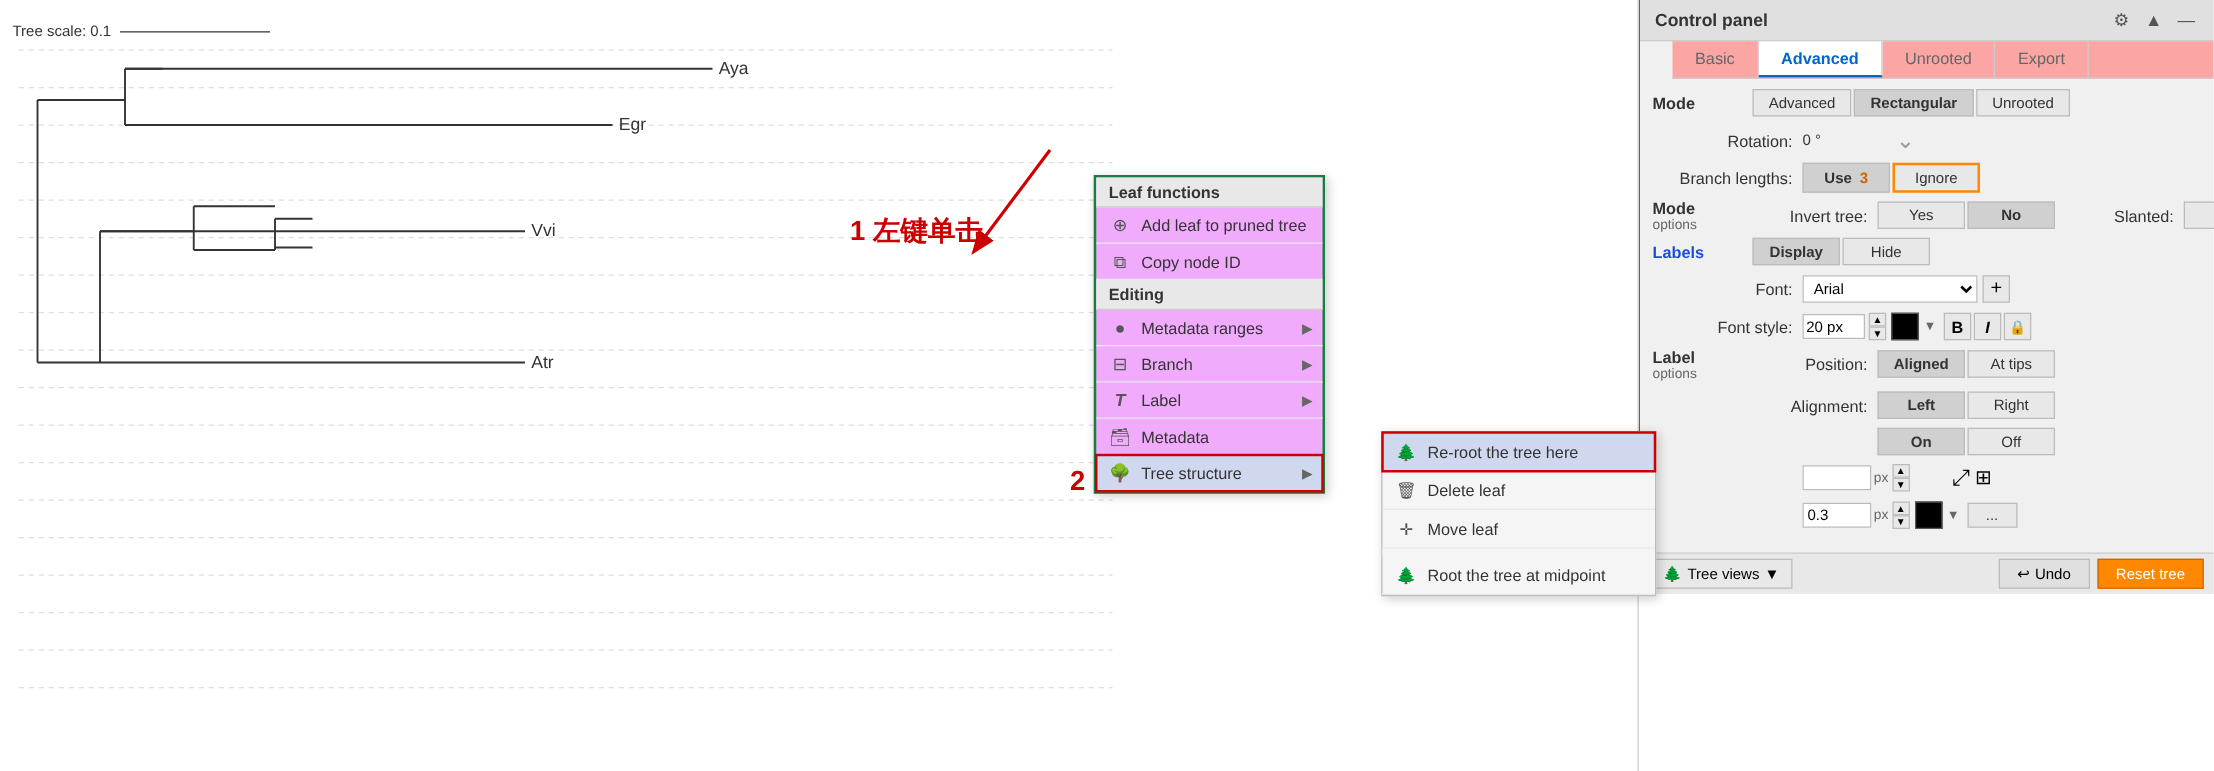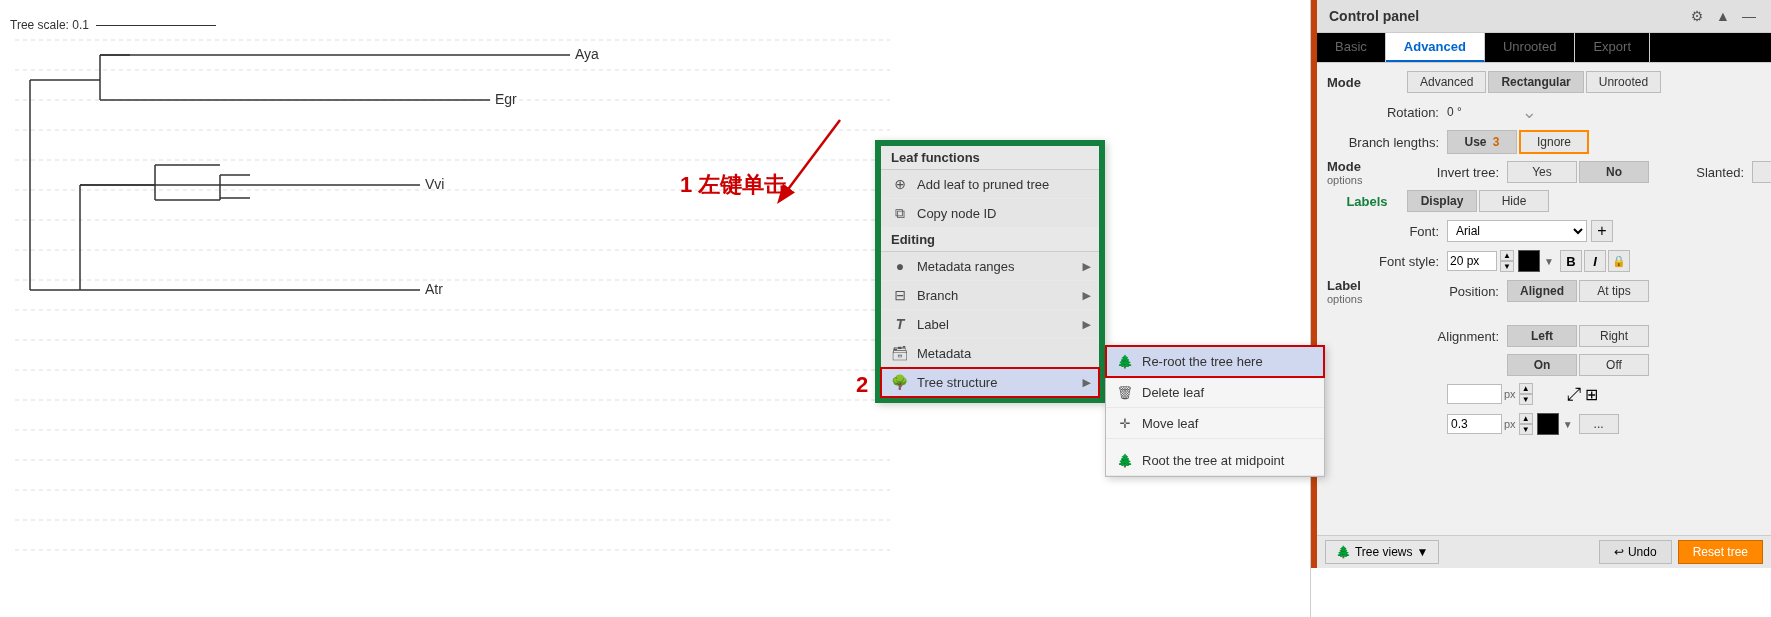--- a/index.html
+++ b/index.html
@@ -50,24 +50,24 @@
       color: #cc0000;
       font-size: 20px;
       font-weight: bold;
     }
 
     
     #context-menu {
       position: absolute;
       top: 140px;
       left: 875px;
-      background: #e5e5e5;
-      border: 6px solid #15803d;
+      background: #f0abfc;
+      border: 2px solid #15803d;
       box-shadow: 2px 2px 8px rgba(0,0,0,0.2);
-      width: 230px;
+      width: 185px;
       z-index: 100;
     }
 
     .ctx-section-header {
       background: #e8e8e8;
       padding: 4px 10px;
       font-weight: bold;
       font-size: 13px;
       color: #333;
       border-bottom: 1px solid #ccc;
@@ -149,24 +149,24 @@
 
     .submenu-separator {
       height: 6px;
       background: #f5f5f5;
     }
 
     
     #control-panel {
       width: 460px;
       background: #f0f0f0;
-      border-left: 6px solid #c2410c;
+      border-left: 1px solid #c2410c;
       display: flex;
       flex-direction: column;
-      height: 568px;
+      height: 475px;
     }
 
     .cp-header {
       background: #e0e0e0;
       padding: 6px 12px;
       display: flex;
       align-items: center;
       justify-content: space-between;
       border-bottom: 1px solid #ccc;
     }
@@ -189,22 +189,23 @@
       display: flex;
       align-items: center;
       justify-content: center;
       font-size: 14px;
       color: #555;
     }
 
     
     .cp-tabs {
       display: flex;
-      background: #000000;
+      background: #fca5a5;
       border-bottom: 1px solid #ccc;
+      margin-left: 26px;
     }
 
     .cp-tab {
       padding: 6px 18px;
       cursor: pointer;
       font-size: 13px;
       color: #0066cc;
       border-right: 1px solid #ccc;
     }
 
@@ -600,21 +601,21 @@
           <span class="cp-label" style="min-width:100px;">Slanted:</span>
           <div class="btn-group">
             <button class="btn">Yes</button>
             <button class="btn active">No</button>
           </div>
         </div>
       </div>
     </div>
 
     <div class="cp-row">
-      <div style="min-width:80px; font-size:13px; font-weight:bold; color:#15803d;text-align:center;">Labels</div>
+      <div style="min-width:80px; font-size:13px; font-weight:bold; color:#1d4ed8;">Labels</div>
       <div class="btn-group">
         <button class="btn active">Display</button>
         <button class="btn">Hide</button>
       </div>
     </div>
 
     <div class="cp-row">
       <span class="cp-label">Font:</span>
       <select class="cp-dropdown">
         <option>Arial</option>
@@ -638,21 +639,21 @@
       </div>
     </div>
 
     <div style="display:flex; align-items:flex-start; margin-bottom:3px;">
       <div style="min-width:80px;">
         <div style="font-size:13px; font-weight:bold; color:#333;">Label</div>
         <div style="font-size:11px; color:#666;">options</div>
       </div>
       <div style="display:flex; flex-direction:column; gap:3px;">
 
-        <div class="cp-row" style="margin-bottom:16px;">
+        <div class="cp-row" style="margin-bottom:4px;">
           <span class="cp-label" style="min-width:100px;">Position:</span>
           <div class="btn-group">
             <button class="btn active">Aligned</button>
             <button class="btn">At tips</button>
           </div>
         </div>
 
         <div class="cp-row" style="margin-bottom:0;">
           <span class="cp-label" style="min-width:100px;">Alignment:</span>
           <div class="btn-group">

